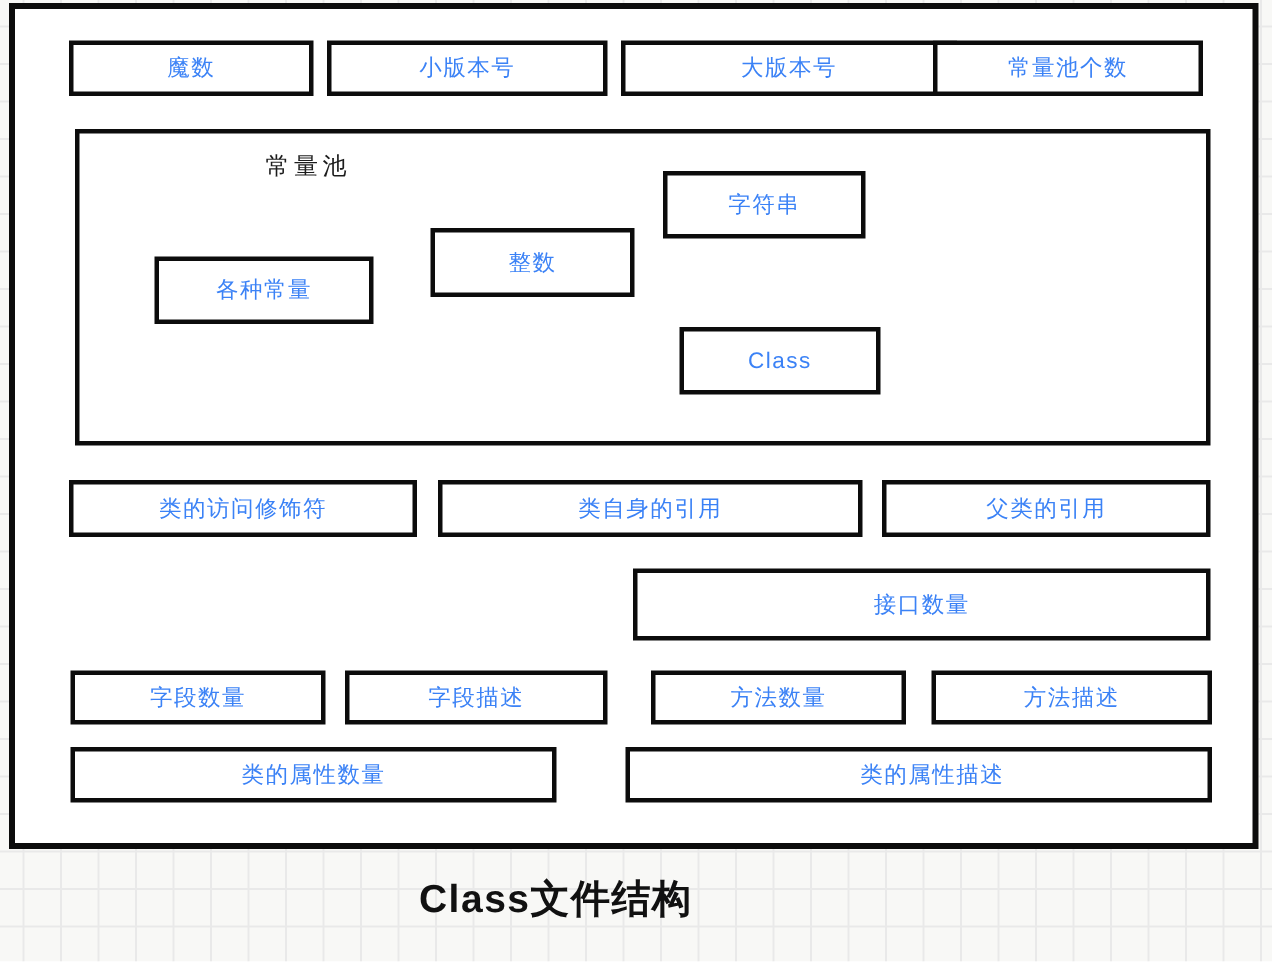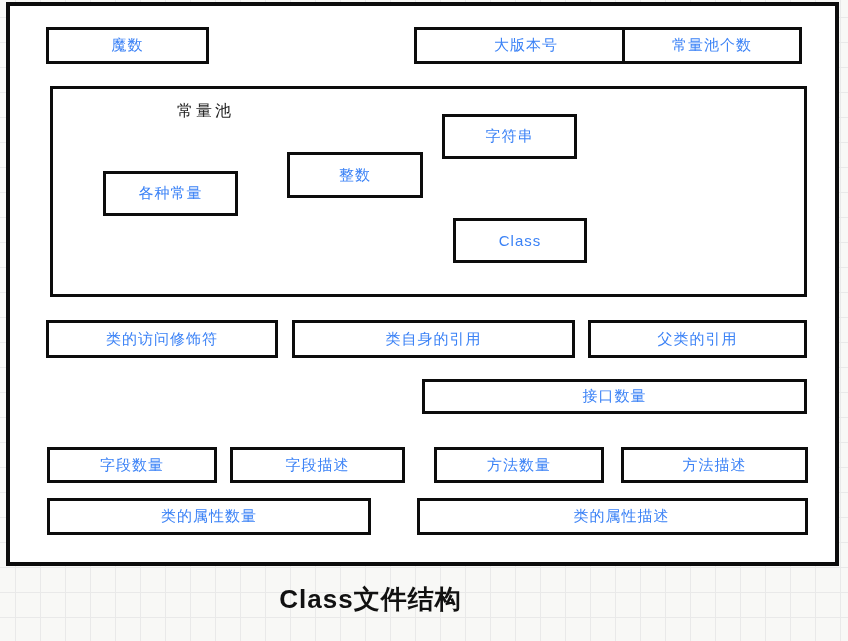--- a/index.html
+++ b/index.html
@@ -54,29 +54,29 @@
   }
   .pool-title {
     position: absolute;
     left: 124px; top: 12px;
     font-size: 16px;
     letter-spacing: 3px;
     color: #1c1c1c;
   }
   .b-string      { left: 389px; top: 25px;  width: 135px; height: 45px; }
   .b-integer     { left: 234px; top: 63px;  width: 136px; height: 46px; }
-  .b-constants   { left: 50px;  top: 82px;  width: 135px; height: 45px; }
+  .b-constants   { left: 50px;  top: 82px;  width: 146px; height: 45px; }
   .b-class       { left: 400px; top: 129px; width: 134px; height: 45px; }
   
   .b-access      { left: 36px;  top: 314px; width: 232px; height: 38px; }
   .b-thisref     { left: 282px; top: 314px; width: 283px; height: 38px; }
   .b-superref    { left: 578px; top: 314px; width: 219px; height: 38px; }
   
   .b-ifaceref    { left: 36px;  top: 373px; width: 359px; height: 38px; }
-  .b-ifacecount  { left: 412px; top: 373px; width: 385px; height: 35px; }
+  .b-ifacecount  { left: 412px; top: 373px; width: 385px; height: 48px; }
   
   .b-fieldcount  { left: 37px;  top: 441px; width: 170px; height: 36px; }
   .b-fielddesc   { left: 220px; top: 441px; width: 175px; height: 36px; }
   .b-methodcount { left: 424px; top: 441px; width: 170px; height: 36px; }
   .b-methoddesc  { left: 611px; top: 441px; width: 187px; height: 36px; }
   
   .b-attrcount   { left: 37px;  top: 492px; width: 324px; height: 37px; }
   .b-attrdesc    { left: 407px; top: 492px; width: 391px; height: 37px; padding-left: 18px; }
   
   .caption {
@@ -92,20 +92,23 @@
 </style>
 </head>
 <body>
 
 <div class="canvas">
 
   <div class="outer">
 
     <div class="box b-magic">
       <span>魔数</span>
+    </div>
+    <div class="box b-minor">
+      <span>小版本号</span>
     </div>
     <div class="box b-major">
       <span>大版本号</span>
     </div>
     <div class="box b-cpcount">
       <span>常量池个数</span>
     </div>
 
     <div class="pool">
       <div class="pool-title">常量池</div>

